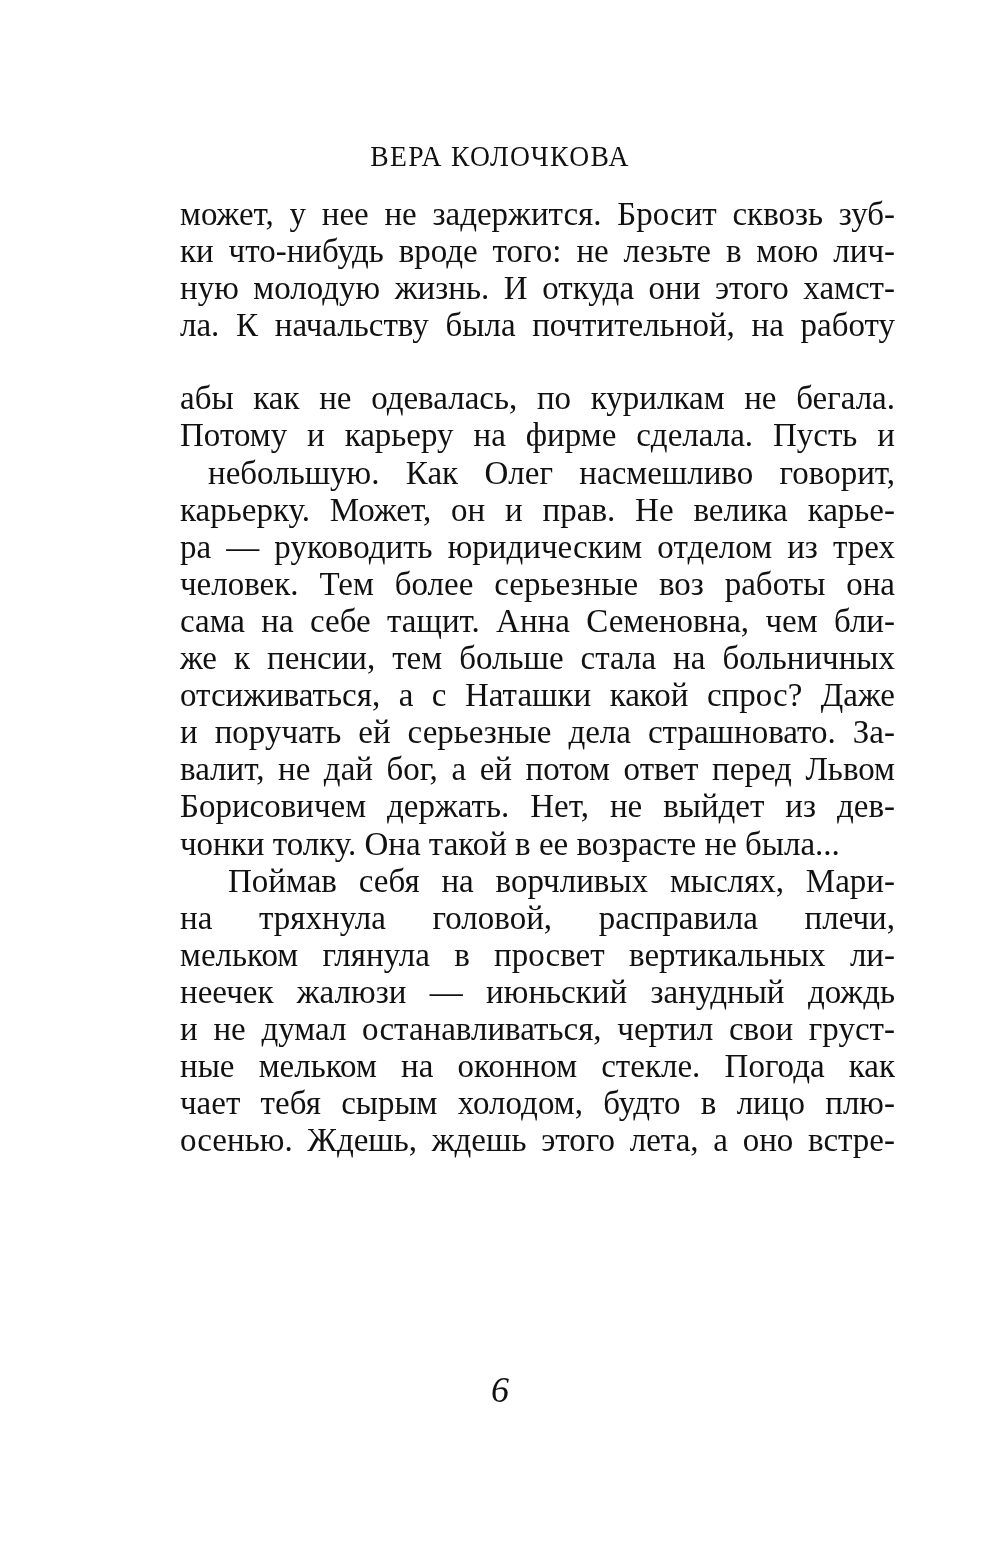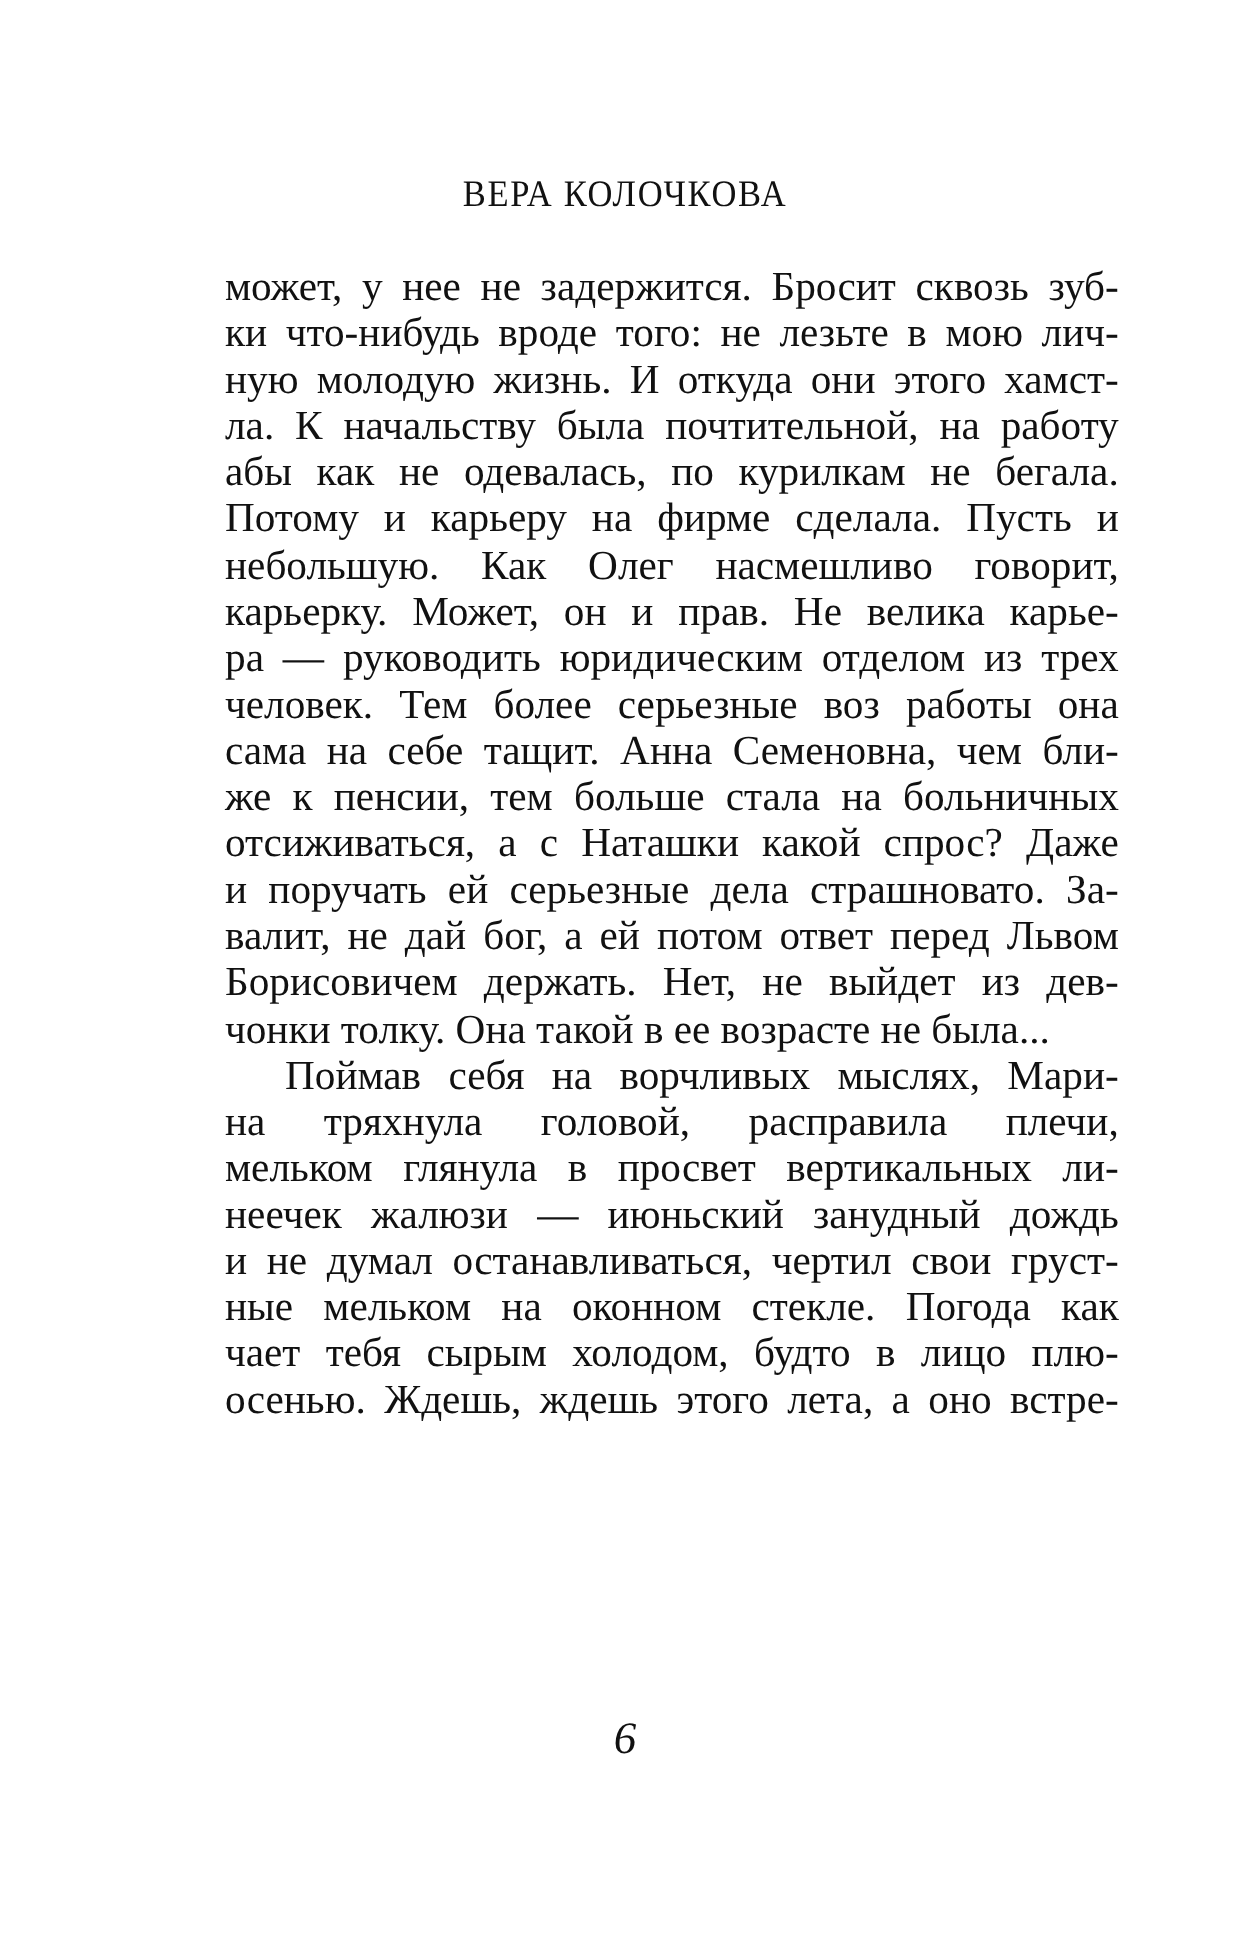--- a/index.html
+++ b/index.html
@@ -22,21 +22,21 @@
       width: 1000px;
       text-align: center;
       font-size: 30px;
       letter-spacing: 1.5px;
       line-height: 40px;
       transform: scaleX(0.92);
       transform-origin: 50% 50%;
     }
     .text-block {
       position: absolute;
-      top: 212px;
+      top: 196px;
       left: 180px;
       width: 715px;
     }
     .line {
       display: block;
       height: 37.1px;
       line-height: 37.1px;
       font-size: 33px;
       white-space: nowrap;
       text-align: justify;
@@ -65,23 +65,23 @@
 
 <div class="running-head">ВЕРА КОЛОЧКОВА</div>
 
 <div class="text-block">
 
   <div>
     <span class="line" style="display: block;">может, у нее не задержится. Бросит сквозь зуб-</span>
     <span class="line" style="display: block;">ки что-нибудь вроде того: не лезьте в мою лич-</span>
     <span class="line" style="display: block;">ную молодую жизнь. И откуда они этого хамст-</span>
     <span class="line" style="display: block;">ла. К начальству была почтительной, на работу</span>
-    <span class="line" style="display: block;">абы как не одевалась, по курилкам не бегала.</span>
+    <span class="line" style="display: block; margin-top: 36px;">абы как не одевалась, по курилкам не бегала.</span>
     <span class="line" style="display: block;">Потому и карьеру на фирме сделала. Пусть и</span>
-    <span class="line" style="display: block;">небольшую. Как Олег насмешливо говорит,</span>
+    <span class="line" style="display: block; margin-left: 28px;">небольшую. Как Олег насмешливо говорит,</span>
     <span class="line" style="display: block;">карьерку. Может, он и прав. Не велика карье-</span>
     <span class="line" style="display: block;">ра — руководить юридическим отделом из трех</span>
     <span class="line" style="display: block;">человек. Тем более серьезные воз работы она</span>
     <span class="line" style="display: block;">сама на себе тащит. Анна Семеновна, чем бли-</span>
     <span class="line" style="display: block;">же к пенсии, тем больше стала на больничных</span>
     <span class="line" style="display: block;">отсиживаться, а с Наташки какой спрос? Даже</span>
     <span class="line" style="display: block;">и поручать ей серьезные дела страшновато. За-</span>
     <span class="line" style="display: block;">валит, не дай бог, а ей потом ответ перед Львом</span>
     <span class="line" style="display: block;">Борисовичем держать. Нет, не выйдет из дев-</span>
     <span class="line last" style="display: block;">чонки толку. Она такой в ее возрасте не была...</span>

